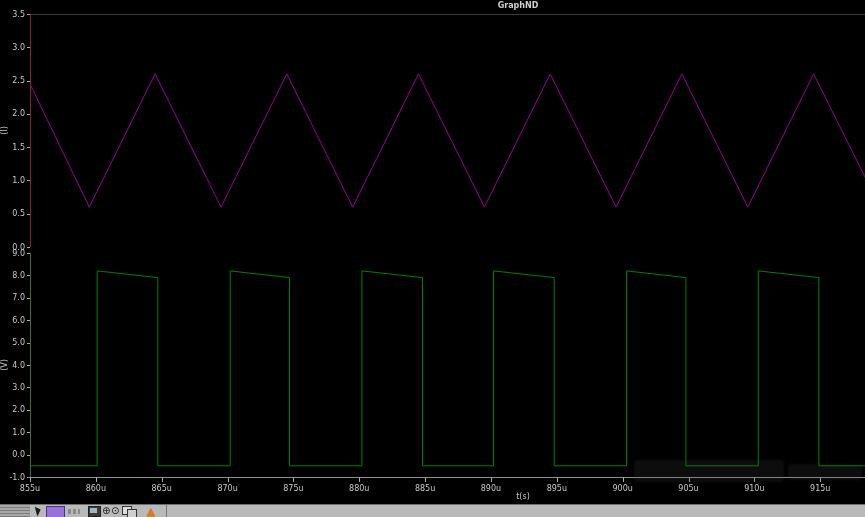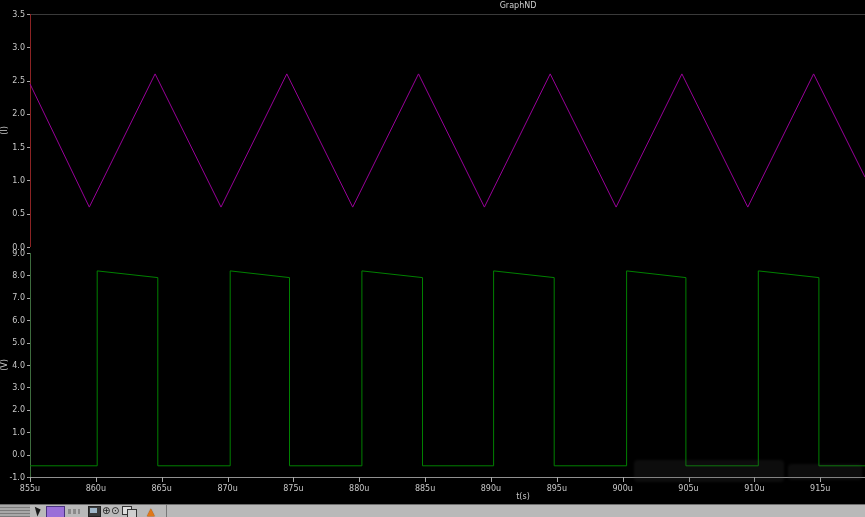--- a/index.html
+++ b/index.html
@@ -1,19 +1,19 @@
 <!DOCTYPE html>
 <html><head>
 <meta charset="utf-8">
 <style>
   html,body{margin:0;padding:0;background:#222;}
   .screen{position:relative;width:865px;height:517px;background:#000;overflow:hidden;
           font-family:"DejaVu Sans",sans-serif;}
   .win-title{position:absolute;top:1px;left:518px;transform:translateX(-50%);
-             font-size:8px;color:#cfcfcf;white-space:nowrap;}
+             font-size:8px;color:#cfcfcf;white-space:nowrap;font-weight:bold;}
   #plot{position:absolute;top:0;left:0;}
   #plot text{font-family:"DejaVu Sans",sans-serif;font-size:8px;fill:#c8c8c8;}
   .watermark{position:absolute;background:rgba(70,70,70,0.18);border-radius:4px;filter:blur(1px);}
   .wm1{left:634px;top:460px;width:150px;height:22px;}
   .wm2{left:788px;top:464px;width:74px;height:16px;}
   .taskbar{position:absolute;left:0;bottom:0;width:865px;height:12px;background:#b9b9b9;
            border-top:1px solid #6e6e6e;overflow:hidden;}
   .taskbar>*{position:absolute;top:1px;}
   .grip{left:0;top:0;width:30px;height:12px;background:#a8a8a8;
         background-image:repeating-linear-gradient(#a8a8a8 0 2px,#7c7c7c 2px 3px);}

